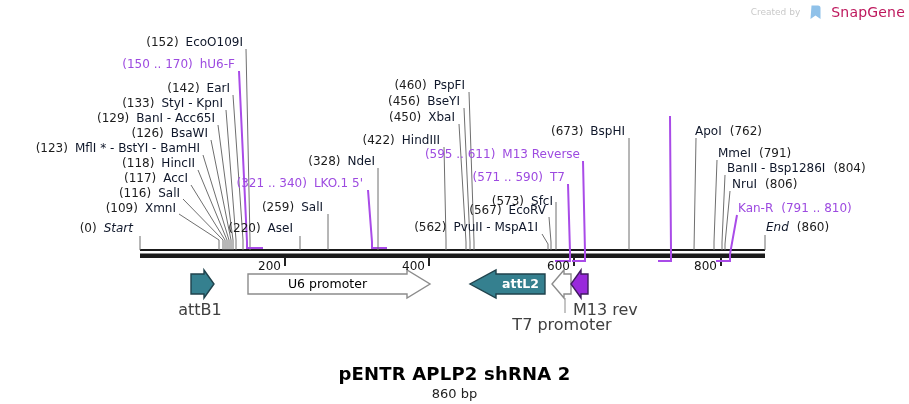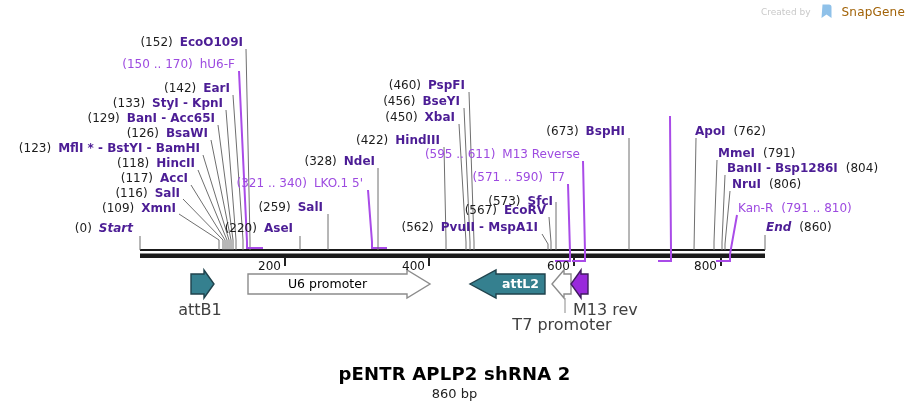--- a/index.html
+++ b/index.html
@@ -2,35 +2,35 @@
 <html><head>
 <meta charset="utf-8">
 <style>
   html,body{margin:0;padding:0;background:#ffffff;}
   .canvas{position:relative;width:909px;height:404px;background:#fff;overflow:hidden;
           font-family:"DejaVu Sans","Liberation Sans",sans-serif;}
   #map-svg{position:absolute;left:0;top:0;}
   #labels{position:absolute;left:0;top:0;width:909px;height:404px;pointer-events:none;}
   .site-label{position:absolute;font-size:12px;white-space:nowrap;color:#1c1c1c;line-height:13px;}
   .site-label .num{font-weight:400;}
-  .site-label .nm{font-weight:700;color:#4c1d95;}
+  .site-label .nm{font-weight:400;color:#0f172a;}
   .site-label.purple .num,.site-label.purple .nm{color:#9d4ae0;font-weight:400;}
   .site-label .nm.italic{font-style:italic;}
   .site-label.num-first .nm{margin-left:7px;}
   .site-label.name-first .num{margin-left:8px;}
   .tick-label{position:absolute;font-size:12px;color:#111;white-space:nowrap;}
   .feat-label{position:absolute;font-size:16px;color:#404040;white-space:nowrap;}
   .inside-label{position:absolute;font-size:12.5px;white-space:nowrap;transform:translateX(-50%);}
   .inside-label.white{color:#fff;font-weight:700;}
   .title-block{position:absolute;left:0;top:363px;width:909px;text-align:center;}
   .plasmid-title{font-size:18px;font-weight:700;color:#000;letter-spacing:.2px;}
   .plasmid-size{font-size:13px;color:#222;margin-top:2px;}
   .branding{position:absolute;top:4px;right:4px;display:flex;align-items:center;gap:10px;}
   .created-by{font-size:9px;color:#c9c9c9;}
-  .brand-name{font-size:12px;color:#a16207;letter-spacing:.2px;}
+  .brand-name{font-size:14px;color:#be185d;letter-spacing:.2px;}
 </style>
 </head>
 <body>
 
 <div class="canvas">
 
   <div class="branding">
     <span class="created-by">Created by</span>
     <span style="display:inline-flex;">
       <svg width="11" height="15" viewBox="0 0 11 15">

